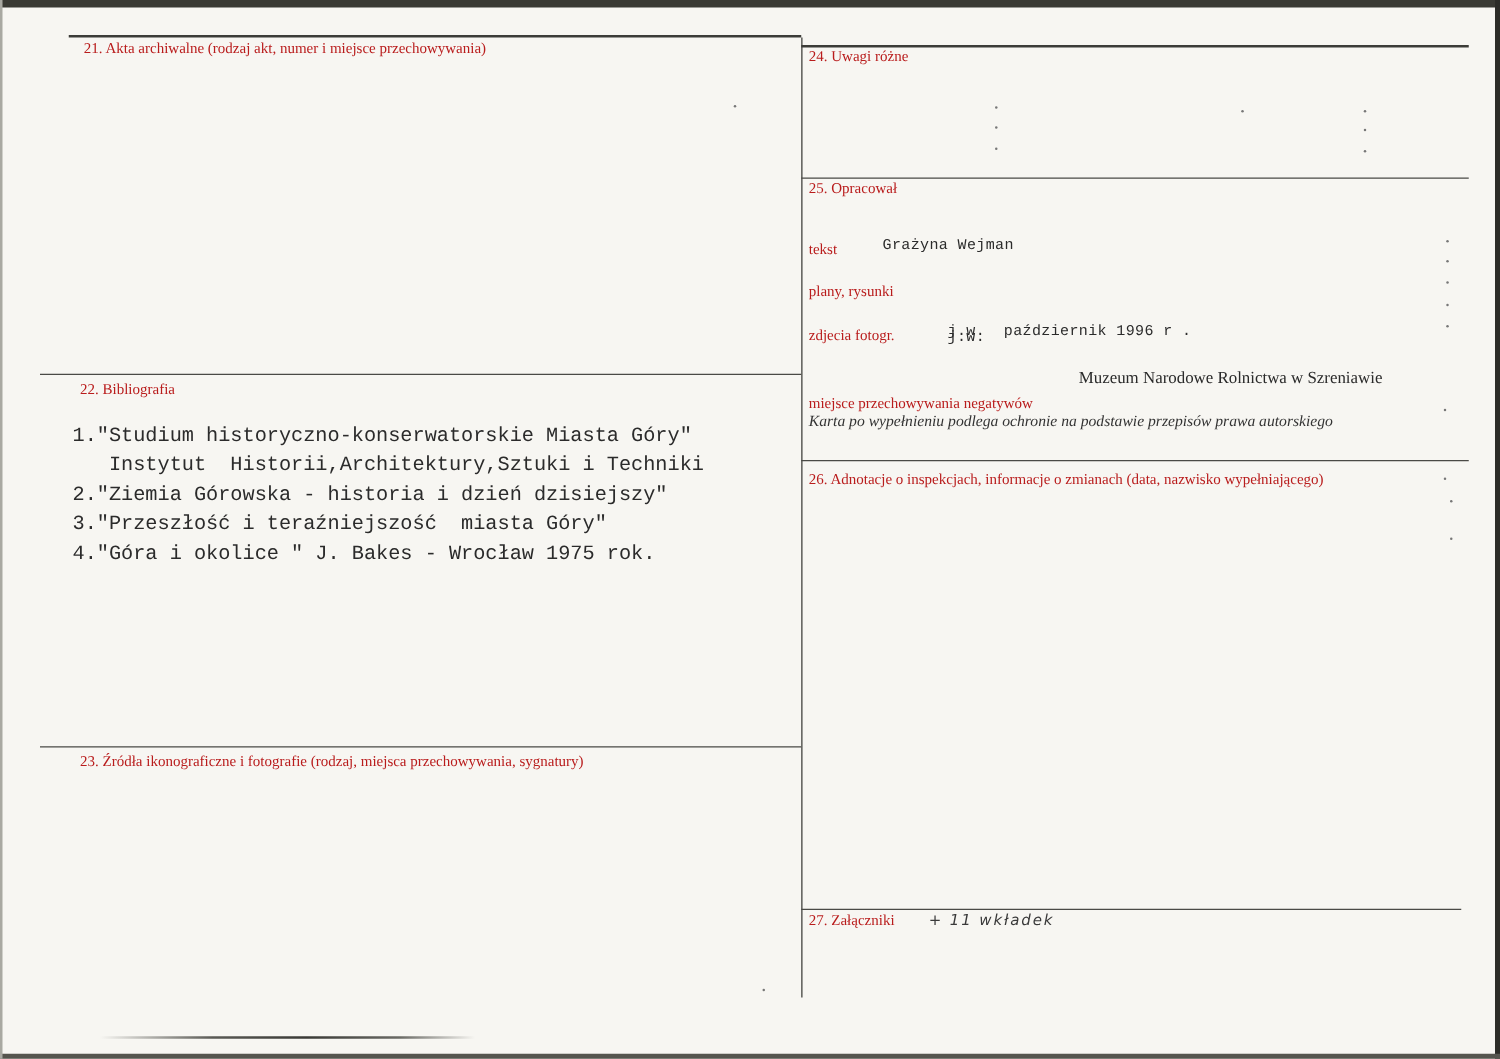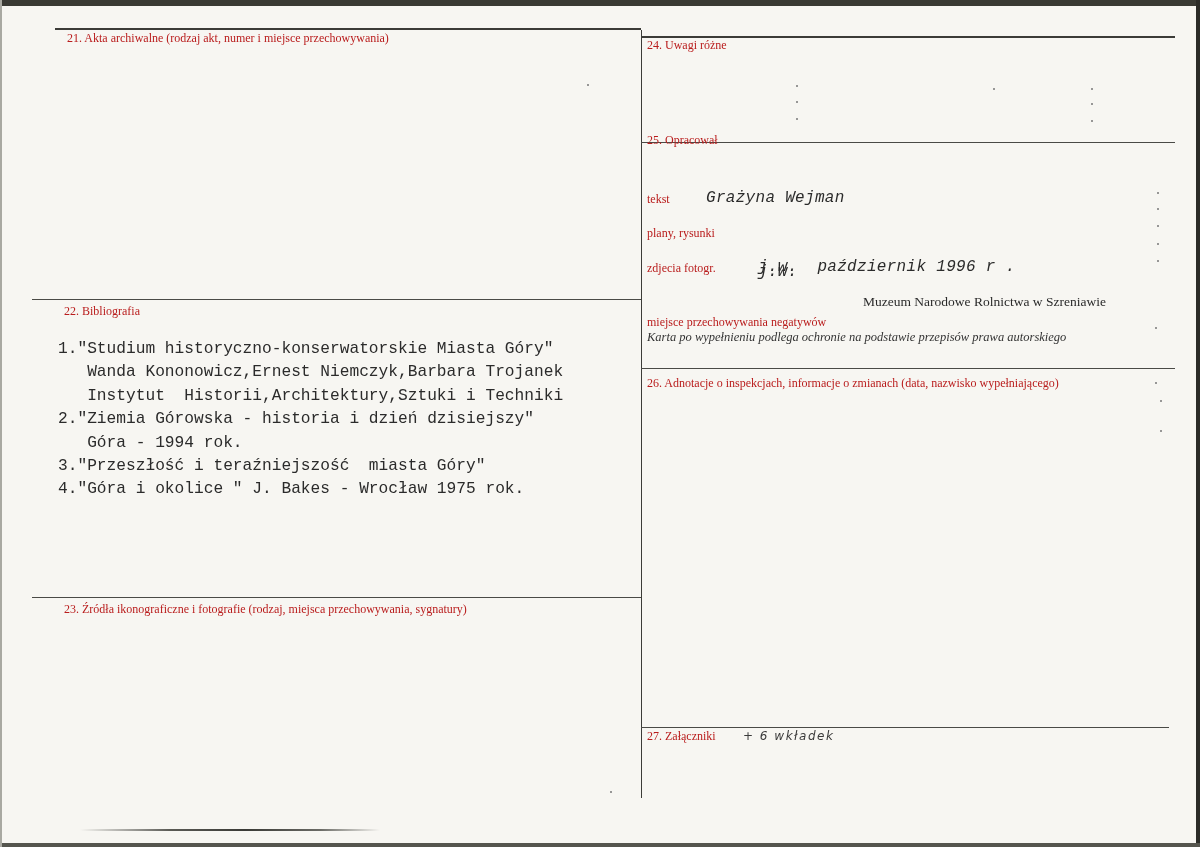--- a/index.html
+++ b/index.html
@@ -17,21 +17,21 @@
   .hline { position: absolute; height: 1px; background: #4a4a46; }
   .hline.thick { height: 2px; background: #3c3c38; }
   .vline { position: absolute; width: 1px; background: #3c3c38; }
 
   .label {
     position: absolute; font-size: 12px; color: #b91c1c; white-space: nowrap;
     font-family: "Liberation Serif", serif;
   }
   .typed {
     position: absolute; font-family: "Liberation Mono", "DejaVu Sans Mono", monospace;
-    font-size: 16px; color: #2b2b2b; white-space: pre; letter-spacing: 0.3px; font-style: italic;
+    font-size: 12px; color: #2b2b2b; white-space: pre; letter-spacing: 0.3px;
   }
   .bold-serif { position: absolute; font-family: "Liberation Serif", serif; font-weight: bold; font-size: 13px; color: #2a2a2a; white-space: nowrap; }
   .italic-note { position: absolute; font-family: "Liberation Serif", serif; font-style: italic; font-size: 12.5px; color: #333; white-space: nowrap; }
   .handwritten {
     position: absolute; font-family: "DejaVu Sans", sans-serif; font-style: italic;
     font-size: 12px; color: #3a3a3a; letter-spacing: 1.5px; white-space: nowrap;
   }
   .speck { position: absolute; width: 2px; height: 2px; background: #777; border-radius: 1px; }
   .smudge-line { position: absolute; height: 2px; background: linear-gradient(90deg, rgba(80,80,80,0) 0%, #5a5a55 30%, #3a3a36 55%, #6a6a65 80%, rgba(90,90,90,0) 100%); }
 
@@ -55,55 +55,53 @@
 <div class="hline" style="left:32px; top:597px; width:609px;"></div>
 <div class="hline" style="left:641px; top:727px; width:528px;"></div>
 <div class="smudge-line" style="left:80px; top:829px; width:300px;"></div>
 
 <div class="label" style="left:67px; top:31px;">21. Akta archiwalne (rodzaj akt, numer i miejsce przechowywania)</div>
 <div style="position:absolute; left:32px; top:50px; width:600px; height:245px;"></div>
 
 <div class="label" style="left:64px; top:304px;">22. Bibliografia</div>
 <div class="biblio">
   <div class="biblio-line">1."Studium historyczno-konserwatorskie Miasta Góry"</div>
-  <div class="biblio-line">   Wanda Kononowicz,Ernest Niemczyk,Barbara Trojanek</div>
   <div class="biblio-line">   Instytut  Historii,Architektury,Sztuki i Techniki</div>
   <div class="biblio-line">2."Ziemia Górowska - historia i dzień dzisiejszy"</div>
-  <div class="biblio-line">   Góra - 1994 rok.</div>
   <div class="biblio-line">3."Przeszłość i teraźniejszość  miasta Góry"</div>
   <div class="biblio-line">4."Góra i okolice " J. Bakes - Wrocław 1975 rok.</div>
 </div>
 
 <div class="label" style="left:64px; top:602px;">23. Źródła ikonograficzne i fotografie (rodzaj, miejsca przechowywania, sygnatury)</div>
 <div style="position:absolute; left:32px; top:620px; width:600px; height:170px;"></div>
 
 <div class="label" style="left:647px; top:38px;">24. Uwagi różne</div>
 <div style="position:absolute; left:645px; top:56px; width:525px; height:82px;"></div>
 
-<div class="label" style="left:647px; top:133px;">25. Opracował</div>
+<div class="label" style="left:647px; top:143px;">25. Opracował</div>
 
 <div class="label" style="left:647px; top:192px;">tekst</div>
 <div class="typed" style="left:706px; top:189px;">Grażyna Wejman</div>
 
 <div class="label" style="left:647px; top:226px;">plany, rysunki</div>
 <div class="typed" style="left:758px; top:223px;margin-top:40px;">j.w.</div>
 
 <div class="label" style="left:647px; top:261px;">zdjecia fotogr.</div>
 <div class="typed" style="left:758px; top:258px;">j.w.  październik 1996 r .</div>
 
 <div class="label" style="left:647px; top:295px;margin-top:20px;">miejsce przechowywania negatywów</div>
 <div class="bold-serif" style="left:863px; top:294px; font-weight:normal; font-size:13.5px;">Muzeum Narodowe Rolnictwa w Szreniawie</div>
 
 <div class="italic-note" style="left:647px; top:330px;">Karta po wypełnieniu podlega ochronie na podstawie przepisów prawa autorskiego</div>
 
 <div class="label" style="left:647px; top:376px;">26. Adnotacje o inspekcjach, informacje o zmianach (data, nazwisko wypełniającego)</div>
 <div style="position:absolute; left:645px; top:396px; width:525px; height:325px;"></div>
 
 <div class="label" style="left:647px; top:729px;">27. Załączniki</div>
-<div class="handwritten" style="left:743px; top:729px;">+ 6 wkładek</div>
+<div class="handwritten" style="left:743px; top:729px;">+ 11 wkładek</div>
 
 <div class="speck" style="left:587px; top:84px;"></div>
 <div class="speck" style="left:796px; top:85px;"></div>
 <div class="speck" style="left:796px; top:101px;"></div>
 <div class="speck" style="left:796px; top:118px;"></div>
 <div class="speck" style="left:993px; top:88px;"></div>
 <div class="speck" style="left:1091px; top:88px;"></div>
 <div class="speck" style="left:1091px; top:103px;"></div>
 <div class="speck" style="left:1091px; top:120px;"></div>
 <div class="speck" style="left:1157px; top:192px;"></div>

